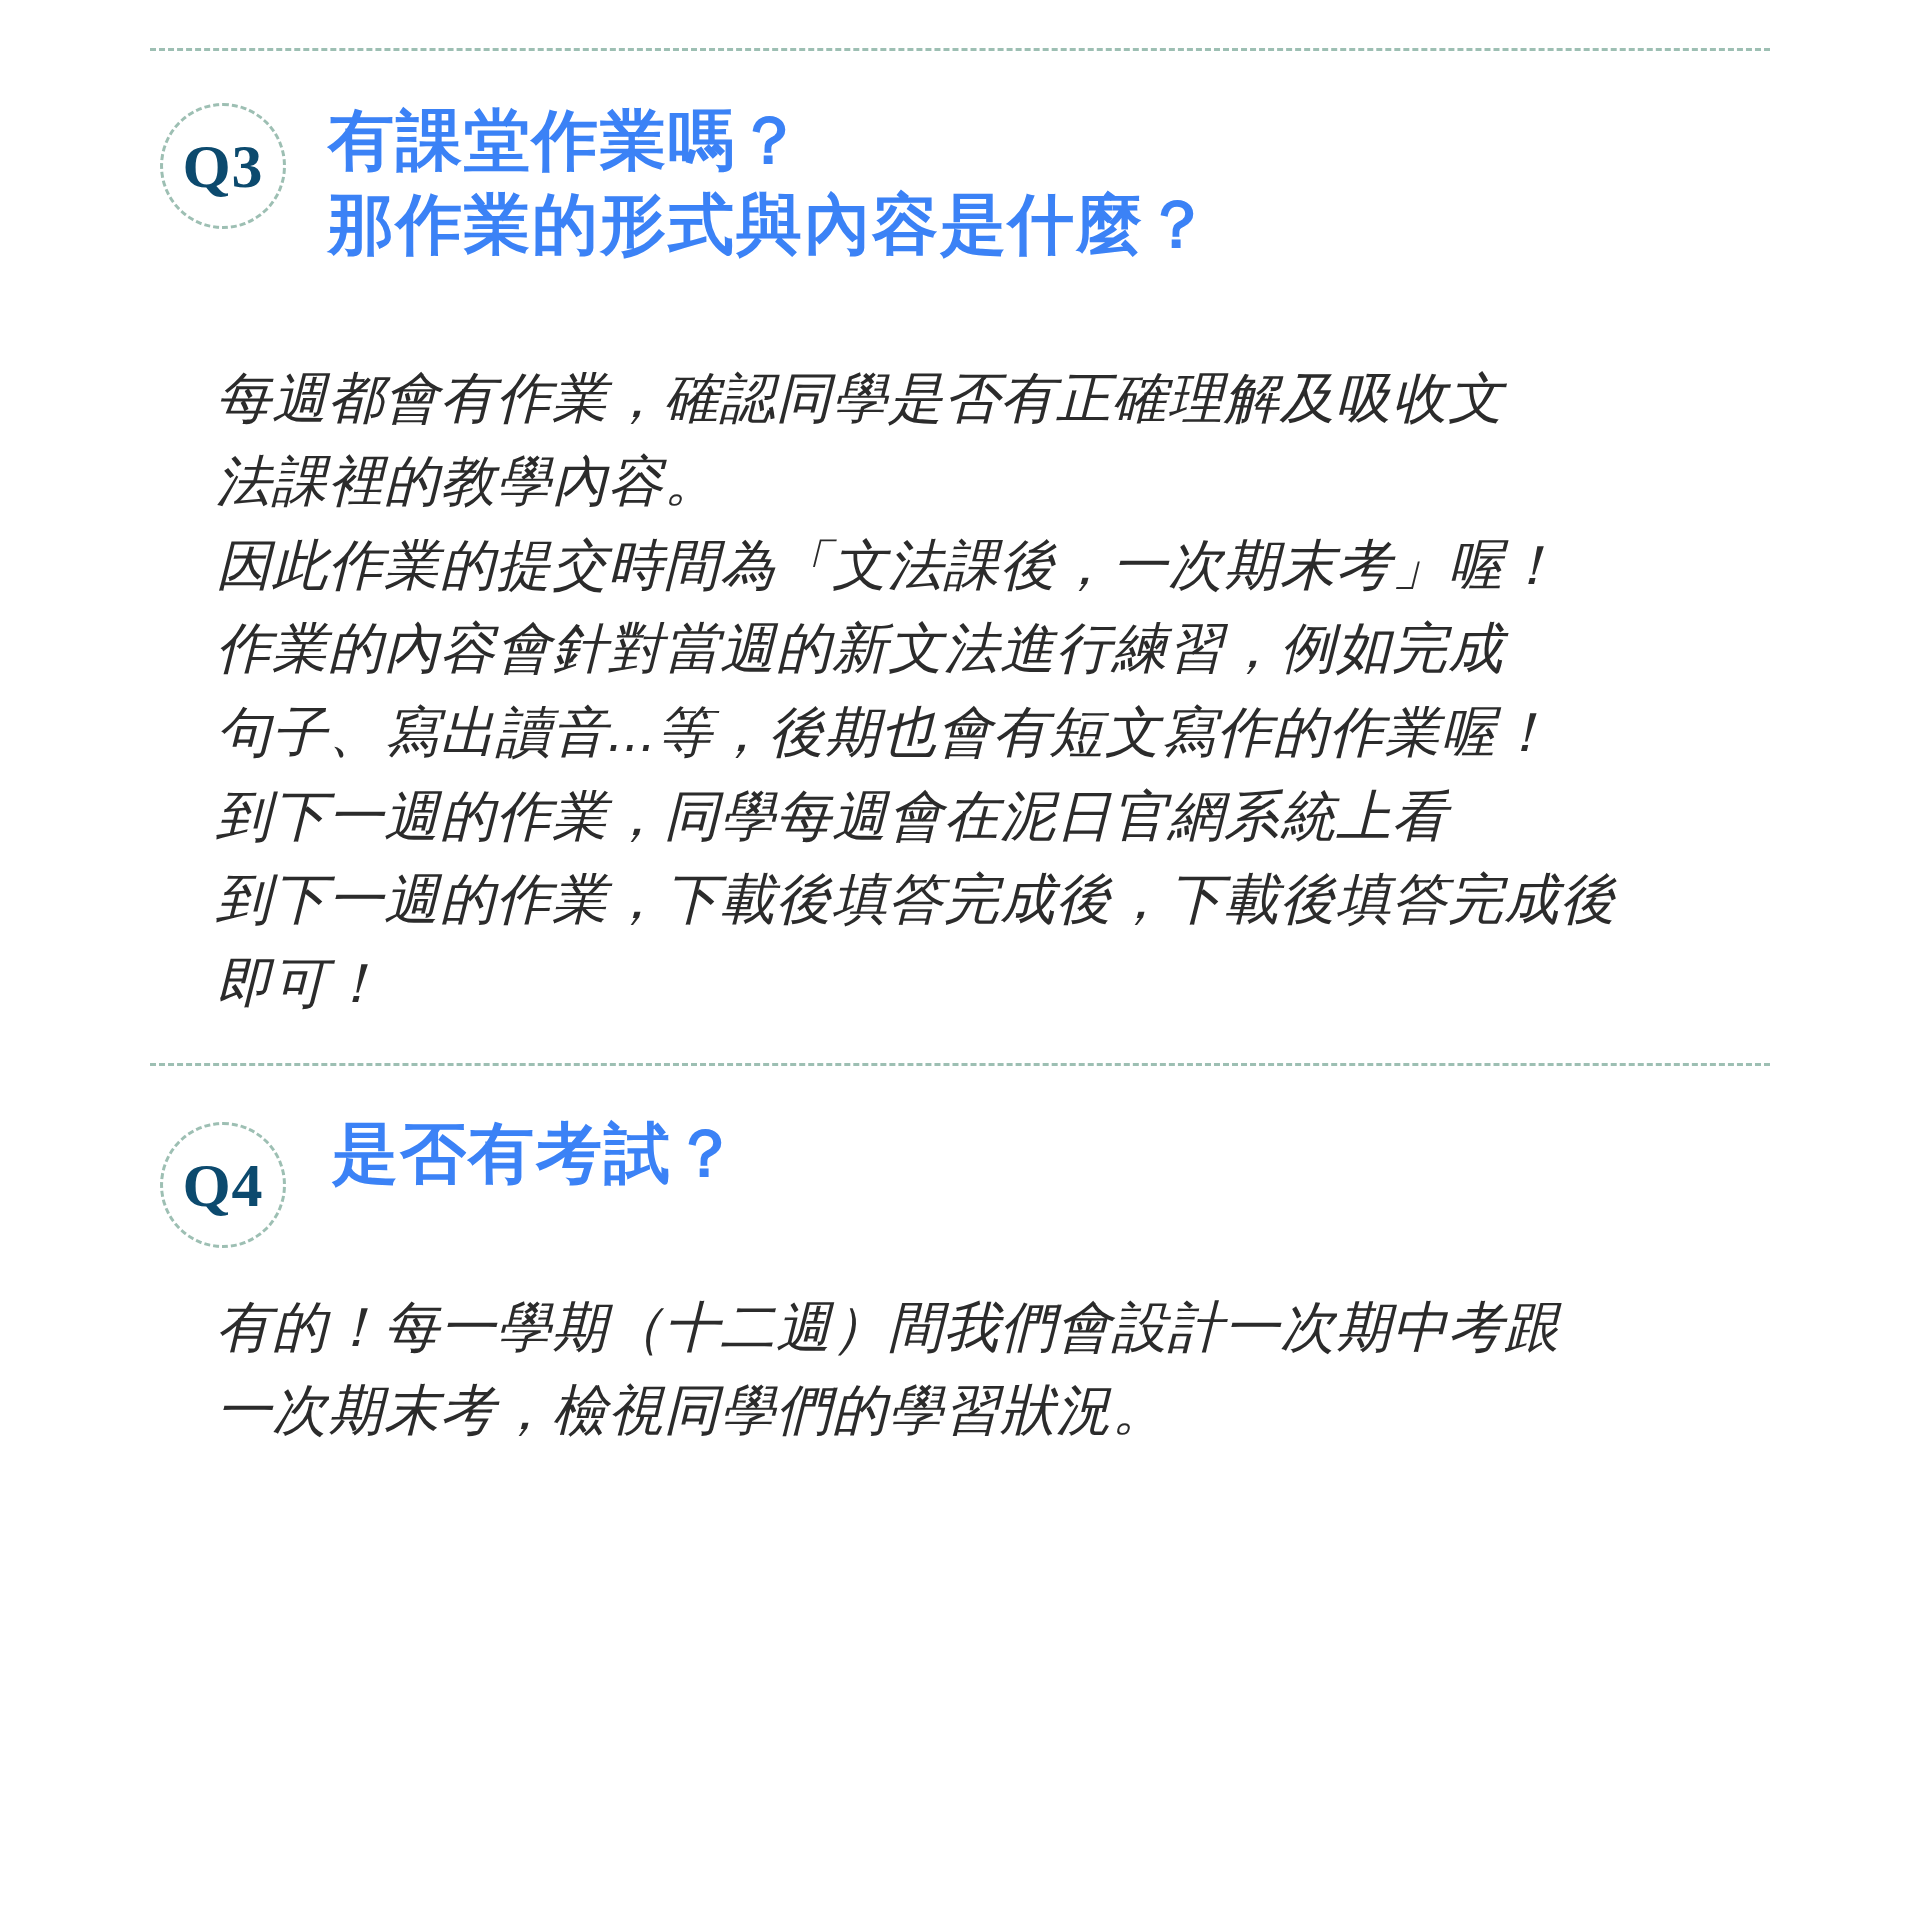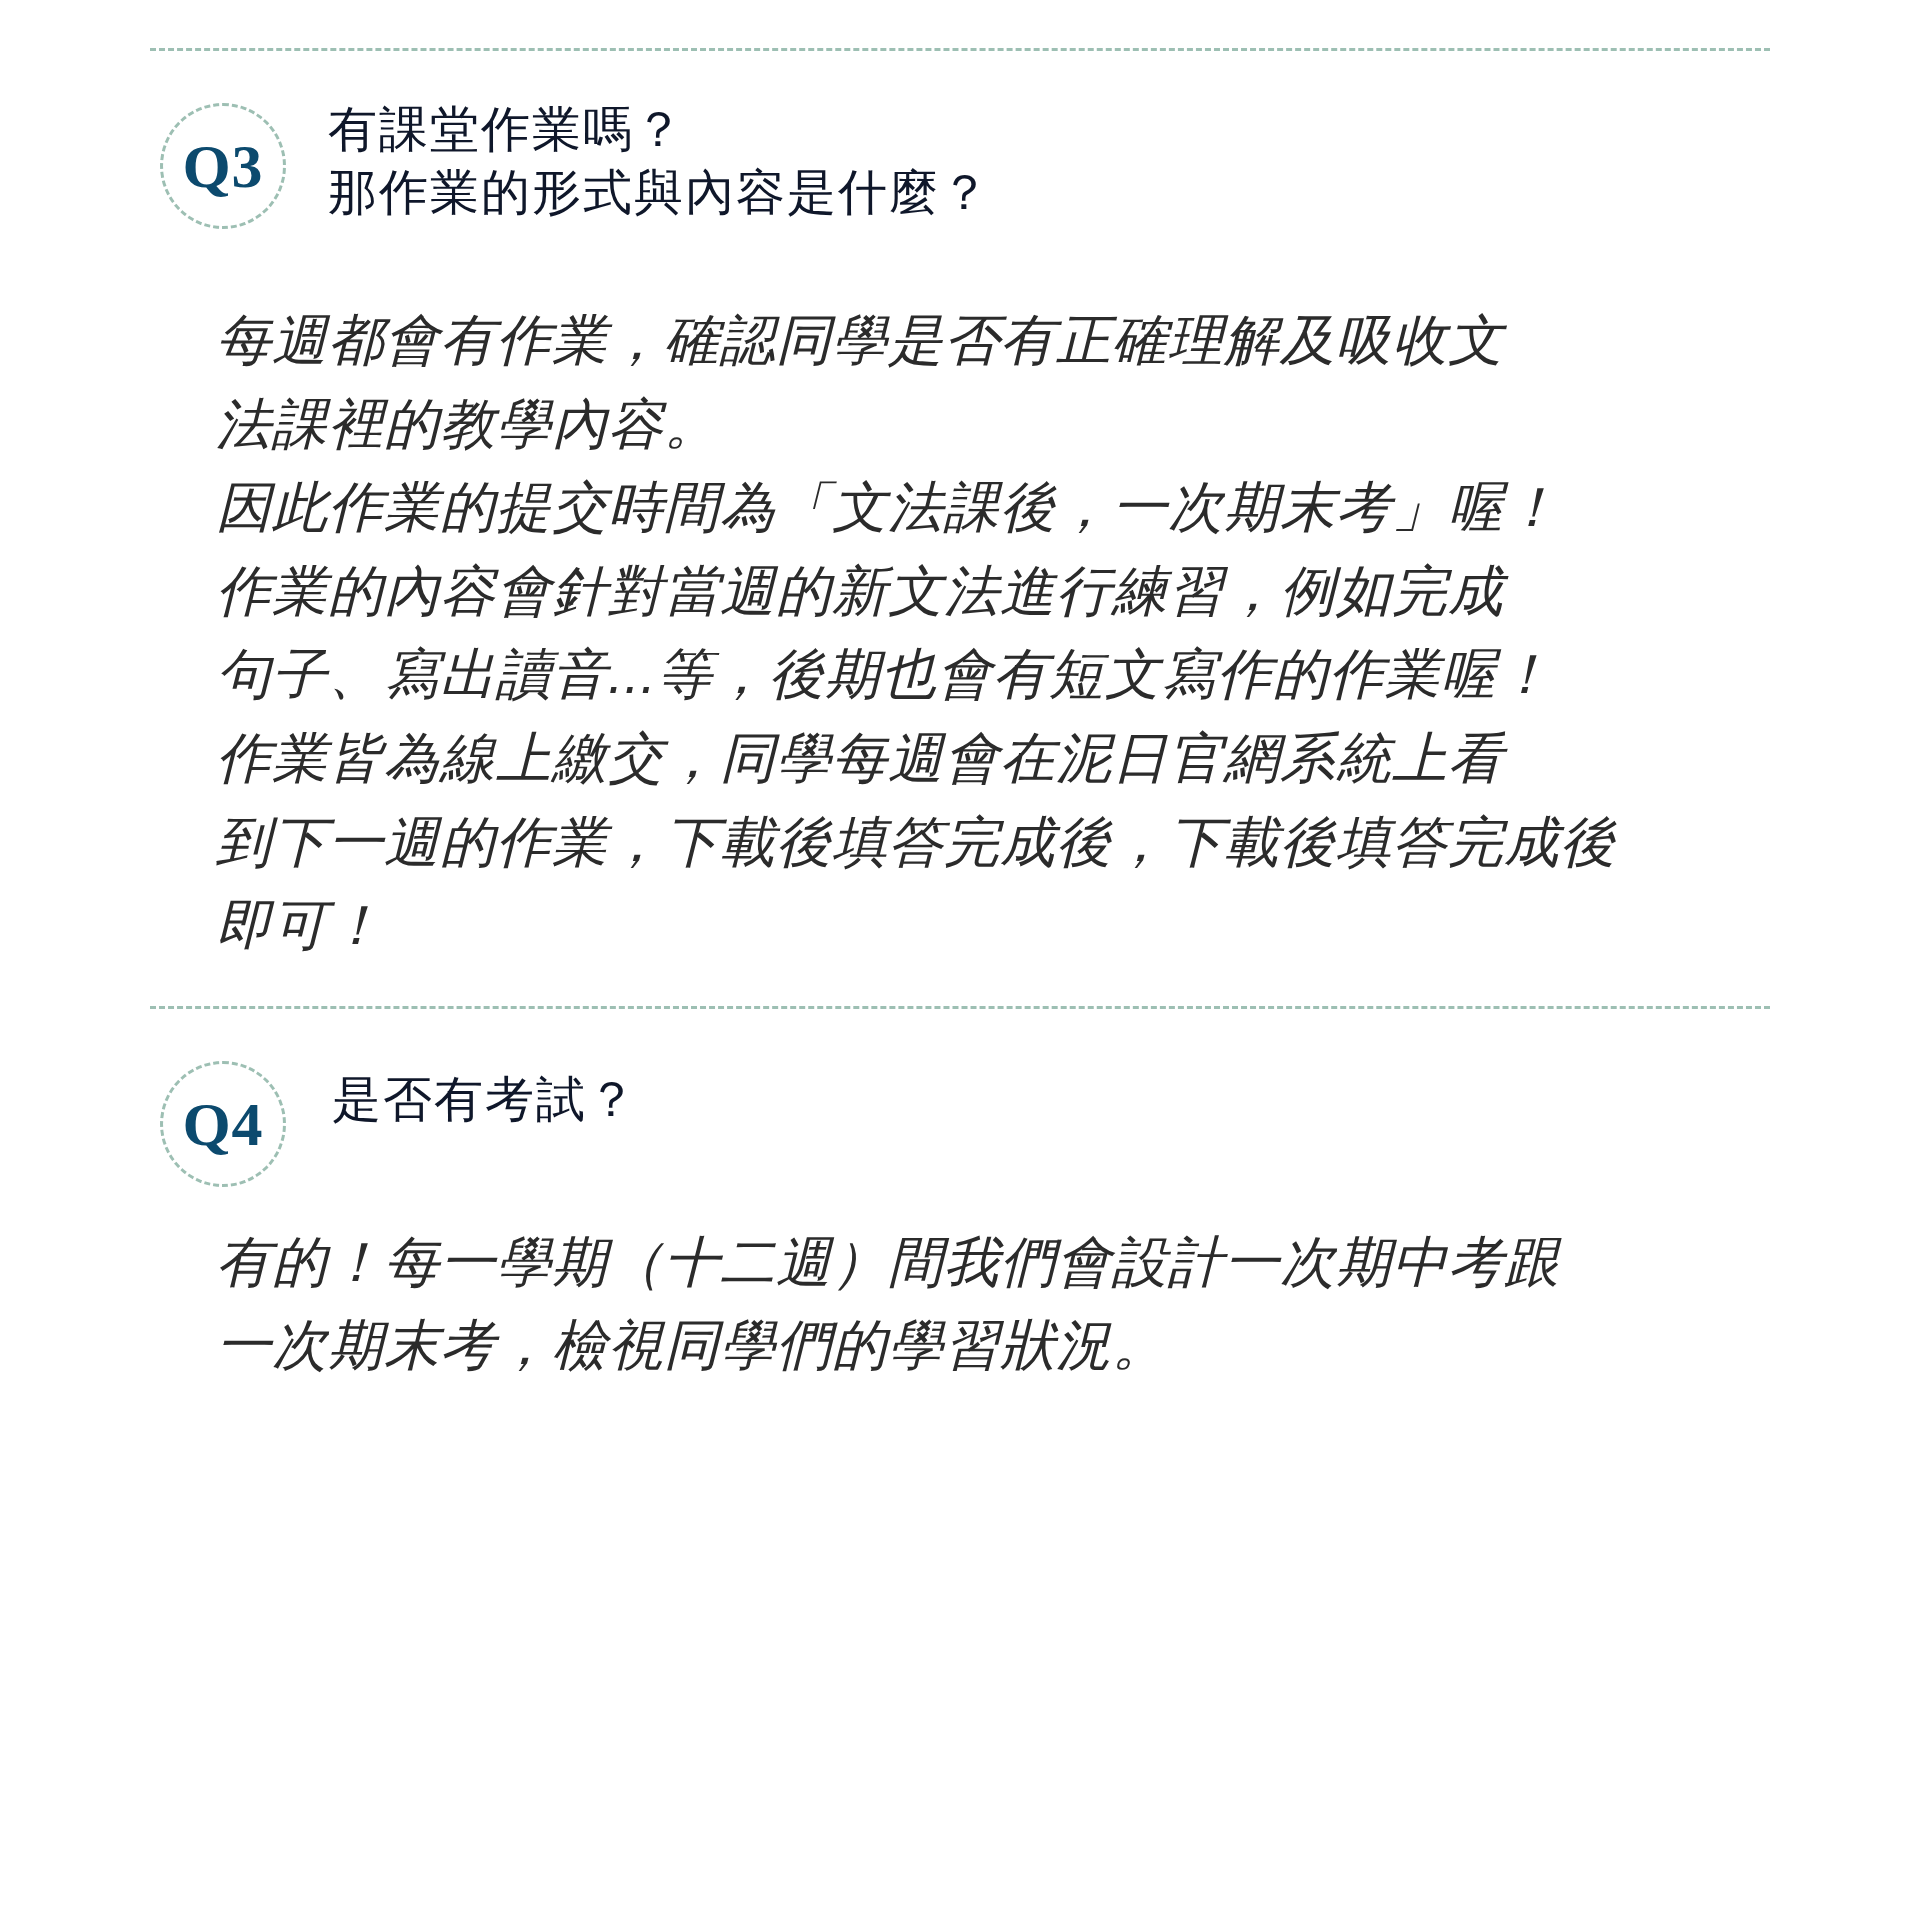--- a/index.html
+++ b/index.html
@@ -58,23 +58,23 @@
     font-family: "Liberation Serif", serif;
     font-weight: bold;
     font-size: 62px;
     color: #0c4a6e;
     line-height: 1;
     letter-spacing: 1px;
     text-align: center;
   }
   .q-title {
     font-family: "Liberation Serif", serif;
-    font-weight: normal;
-    color: #0f172a;
-    font-size: 49px;
+    font-weight: bold;
+    color: #3b82f6;
+    font-size: 66px;
     line-height: 1.28;
     letter-spacing: 2px;
     margin-top: 2px;
   }
   .q-title .line {
     display: block;
     white-space: nowrap;
   }
   .q-body {
     margin: 34px 0 0 66px;
@@ -119,21 +119,21 @@
         <span class="line">那作業的形式與內容是什麼？</span>
       </h2>
     </div>
     <div class="q-body">
       <p>
         <span class="line">每週都會有作業，確認同學是否有正確理解及吸收文</span>
         <span class="line">法課裡的教學內容。</span>
         <span class="line">因此作業的提交時間為「文法課後，一次期末考」喔！</span>
         <span class="line">作業的內容會針對當週的新文法進行練習，例如完成</span>
         <span class="line">句子、寫出讀音...等，後期也會有短文寫作的作業喔！</span>
-        <span class="line">作業皆為線上繳交，同學每週會在泥日官網系統上看</span>
+        <span class="line">到下一週的作業，同學每週會在泥日官網系統上看</span>
         <span class="line">到下一週的作業，下載後填答完成後，下載後填答完成後</span>
         <span class="line">即可！</span>
       </p>
     </div>
   </section>
 
   <div class="divider mid"></div>
 
   <section class="qa-block q4">
     <div class="q-head">

